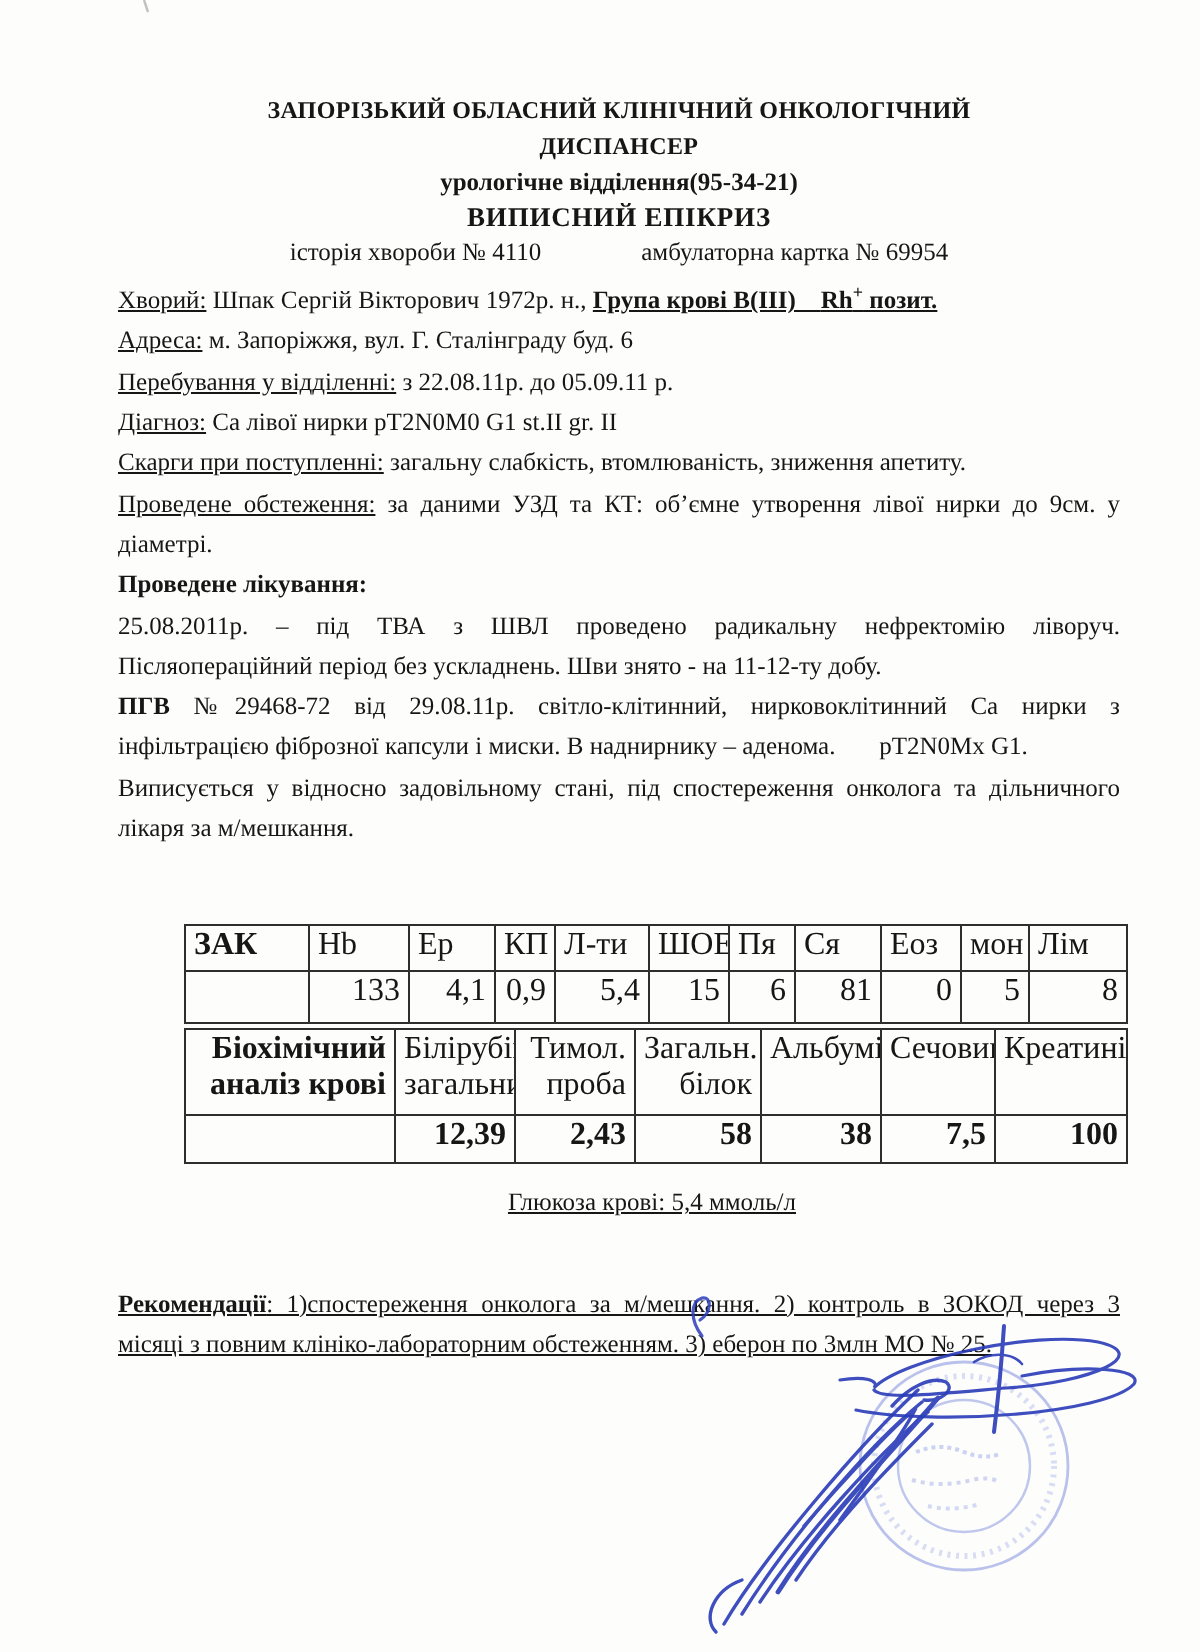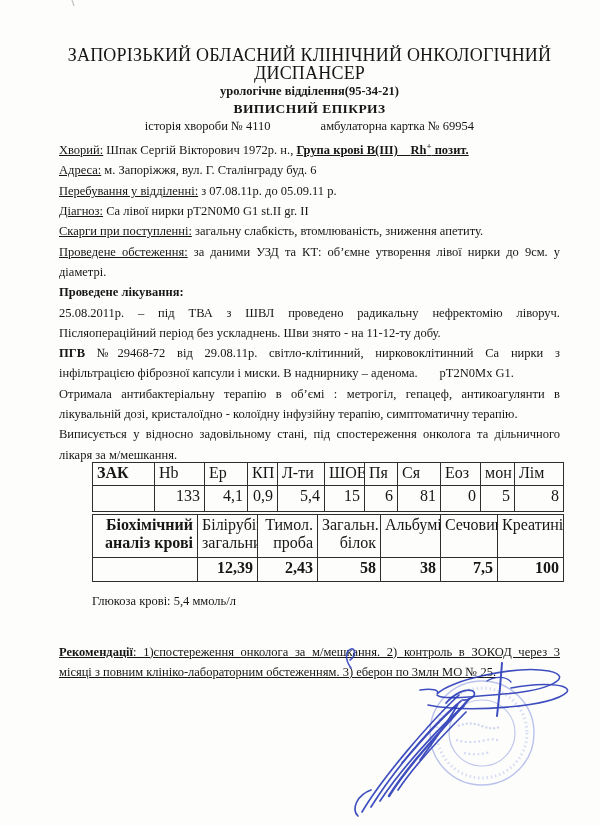--- a/index.html
+++ b/index.html
@@ -3,21 +3,21 @@
 <meta charset="utf-8">
 <style>
   html,body { margin:0; padding:0; background:#e8e8e8; }
   .page {
     position:relative; width:600px; height:826px; margin:0 auto;
     background:#fdfdfc; overflow:hidden;
     font-family:"Liberation Serif", serif; color:#161616;
   }
   
   .header { position:absolute; top:46px; left:59px; width:501px; text-align:center; }
-  .org-name { font-weight:normal; font-size:18px; line-height:18px; letter-spacing:.2px; }
+  .org-name { font-weight:bold; font-size:12px; line-height:18px; letter-spacing:.2px; }
   .dept { font-weight:bold; font-size:12.5px; line-height:17px; margin-top:1px; }
   .doc-title { font-weight:bold; font-size:13.5px; line-height:16px; margin-top:1px; letter-spacing:.4px; }
   .numbers { display:flex; justify-content:center; gap:50px; font-size:12.5px; line-height:16px; margin-top:1px; }
   
   .body-text { position:absolute; top:136px; left:59px; width:501px; font-size:12.5px; line-height:20.3px; }
   .field { white-space:nowrap; }
   .para { margin:0; text-align:justify; }
   .u { text-decoration:underline; }
   .b { font-weight:bold; }
   .bu { font-weight:bold; text-decoration:underline; }
@@ -26,21 +26,21 @@
   .analyses { position:absolute; top:462px; left:59px; width:501px; font-size:12.5px; }
   .analyses-title { margin:0 0 3px 21px; line-height:18px; }
   table { border-collapse:collapse; table-layout:fixed; margin-left:33px; width:471px; }
   td { border:1.5px solid #2e2e2e; padding:1px 4px; vertical-align:top; font-size:16px; line-height:18px; overflow:hidden; }
   .t1 .hdr td { height:20px; }
   .t1 .val td { height:23px;text-align:right; }
   .t2 { margin-top:2px;text-align:right; }
   .t2 .hdr td { height:40px; }
   .t2 .val td { height:21px; font-weight:bold;margin-left:10px; }
   .cell-b { font-weight:bold; }
-  .glucose { margin:10px 0 0 33px; line-height:18px; }
+  .glucose { margin:10px 0 0 33px; text-decoration:underline; line-height:18px;text-align:center; }
   
   .recommendations { position:absolute; top:629px; left:59px; width:501px;
     font-size:12.5px; line-height:20.5px; text-align:justify; text-decoration:underline; }
   
   .signatures { position:absolute; top:671px; left:59px; width:501px; font-size:12.5px; }
   .sig-row { position:relative; height:20px; }
   .sig-row + .sig-row { margin-top:20px; }
   .sig-name { position:absolute; left:249px; top:0; }
   
   .ink { position:absolute; left:0; top:0; width:600px; height:826px; pointer-events:none; }
@@ -68,21 +68,21 @@
       <span class="u">Хворий:</span>
       <span>Шпак Сергій Вікторович 1972р. н.,</span>
       <span class="bu"><span>Група крові B(III)&nbsp;&nbsp;&nbsp;&nbsp;</span><span>Rh</span><sup>+</sup><span>&nbsp;позит.</span></span>
     </div>
     <div class="field">
       <span class="u">Адреса:</span>
       <span>м. Запоріжжя, вул. Г. Сталінграду буд. 6</span>
     </div>
     <div class="field">
       <span class="u">Перебування у відділенні:</span>
-      <span>з 07.08.11р. до 05.09.11 р.</span>
+      <span>з 22.08.11р. до 05.09.11 р.</span>
     </div>
     <div class="field">
       <span class="u">Діагноз:</span>
       <span>Са лівої нирки pT2N0M0 G1 st.II gr. II</span>
     </div>
     <div class="field">
       <span class="u">Скарги при поступленні:</span>
       <span>загальну слабкість, втомлюваність, зниження апетиту.</span>
     </div>
     <p class="para">
@@ -90,21 +90,20 @@
       <span>за даними УЗД та КТ: об’ємне утворення лівої нирки до 9см. у діаметрі.</span>
     </p>
     <p class="para">
       <span class="b">Проведене лікування:</span>
     </p>
     <p class="para">25.08.2011р. – під ТВА з ШВЛ проведено  радикальну нефректомію ліворуч. Післяопераційний період без ускладнень. Шви знято - на 11-12-ту добу.</p>
     <p class="para">
       <span class="b">ПГВ</span>
       <span>№29468-72 від 29.08.11р. світло-клітинний, нирковоклітинний Са нирки з інфільтрацією фіброзної капсули і миски. В наднирнику – аденома.&nbsp;&nbsp;&nbsp;&nbsp;&nbsp;&nbsp; pT2N0Mx G1.</span>
     </p>
-    <p class="para">Отримала антибактеріальну терапію в об’ємі : метрогіл, гепацеф, антикоагулянти в лікувальній дозі, кристалоїдно - колоїдну інфузійну терапію, симптоматичну терапію.</p>
     <p class="para">Виписується у відносно задовільному стані, під спостереження онколога та дільничного лікаря за м/мешкання.</p>
   </div>
 
   <div class="analyses">
 
     <table class="t1">
       <colgroup>
         <col style="width:62px">
           <col style="width:50px">
           <col style="width:43px">

